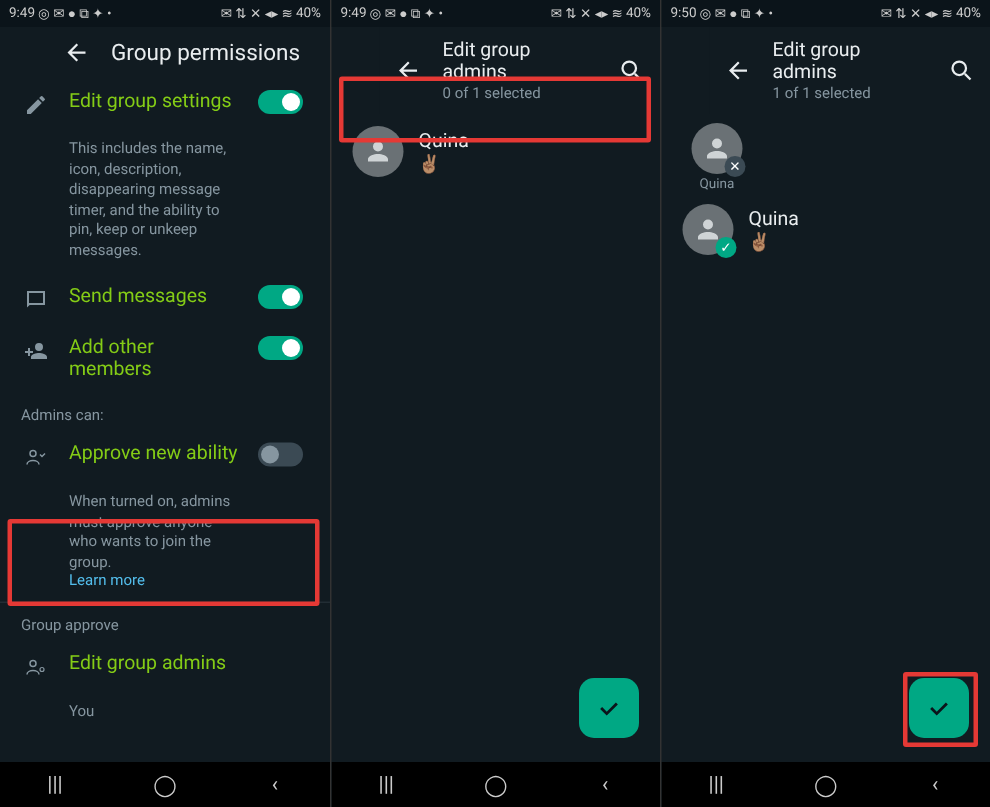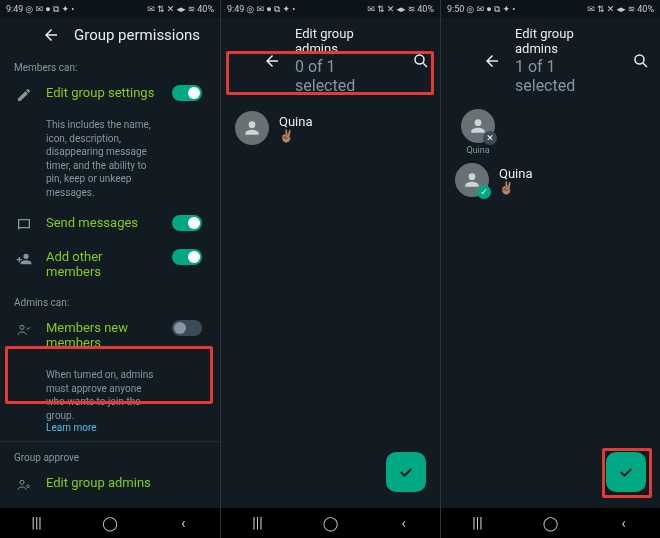--- a/index.html
+++ b/index.html
@@ -42,21 +42,21 @@
     display: flex;
     align-items: center;
     padding: 8px 10px;
     gap: 14px;
     background: #111b21;
     margin-left: 32px;
   }
   .app-bar .back { width: 18px; height:18px; display:flex; align-items:center; justify-content:center; }
   .app-bar .title-block { display:flex; flex-direction:column; flex:1; }
   .app-bar .title { font-size: 15px; font-weight: 400; color: #e9edef; }
-  .app-bar .subtitle { font-size: 16px; color: #8696a0; margin-top:1px;}
+  .app-bar .subtitle { font-size: 10px; color: #8696a0; margin-top:1px;}
   .app-bar .search { width:18px; height:18px; display:flex; align-items:center; justify-content:center; }
 
   
   .section-cap { font-size: 10px; color: #8696a0; padding: 10px 14px 4px; }
 
   
   .row {
     display: flex;
     align-items: flex-start;
     padding: 8px 14px;
@@ -150,21 +150,20 @@
     <div class="back">
       <svg viewBox="0 0 24 24" width="18" height="18">
           <path d="M20 11H7.8l5.6-5.6L12 4l-8 8 8 8 1.4-1.4L7.8 13H20z" fill="#e9edef"></path>
         </svg>
     </div>
     <div class="title-block">
       <div class="title">Group permissions</div>
     </div>
   </div>
 
-  <div class="section-cap">Members can:</div>
 
   <div class="row">
     <div class="icon-col">
       <svg viewBox="0 0 24 24" width="16" height="16">
           <path d="M3 17.25V21h3.75L17.81 9.94l-3.75-3.75L3 17.25zM20.71 7.04a1 1 0 0 0 0-1.41l-2.34-2.34a1 1 0 0 0-1.41 0l-1.83 1.83 3.75 3.75 1.83-1.83z" fill="#8696a0"></path>
         </svg>
     </div>
     <div class="content-col">
       <div class="label">Edit group settings</div>
       <div class="desc">This includes the name, icon, description, disappearing message timer, and the ability to pin, keep or unkeep messages.</div>
@@ -212,21 +211,21 @@
 
   <div class="row">
     <div class="icon-col">
       <svg viewBox="0 0 24 24" width="16" height="16">
           <circle cx="9" cy="8" r="3" fill="none" stroke="#8696a0" stroke-width="1.5"></circle>
           <path d="M3 19c0-2.5 3-4 6-4s6 1.5 6 4" fill="none" stroke="#8696a0" stroke-width="1.5"></path>
           <path d="M16 9l2 2 3-3" fill="none" stroke="#8696a0" stroke-width="1.5"></path>
         </svg>
     </div>
     <div class="content-col">
-      <div class="label">Members new members</div>
+      <div class="label">Approve new ability</div>
       <div class="desc">When turned on, admins must approve anyone who wants to join the group.</div>
       <div class="link">Learn more</div>
     </div>
     <div class="toggle-col">
       <div class="toggle off">
           <div class="knob"></div>
         </div>
     </div>
   </div>
 

